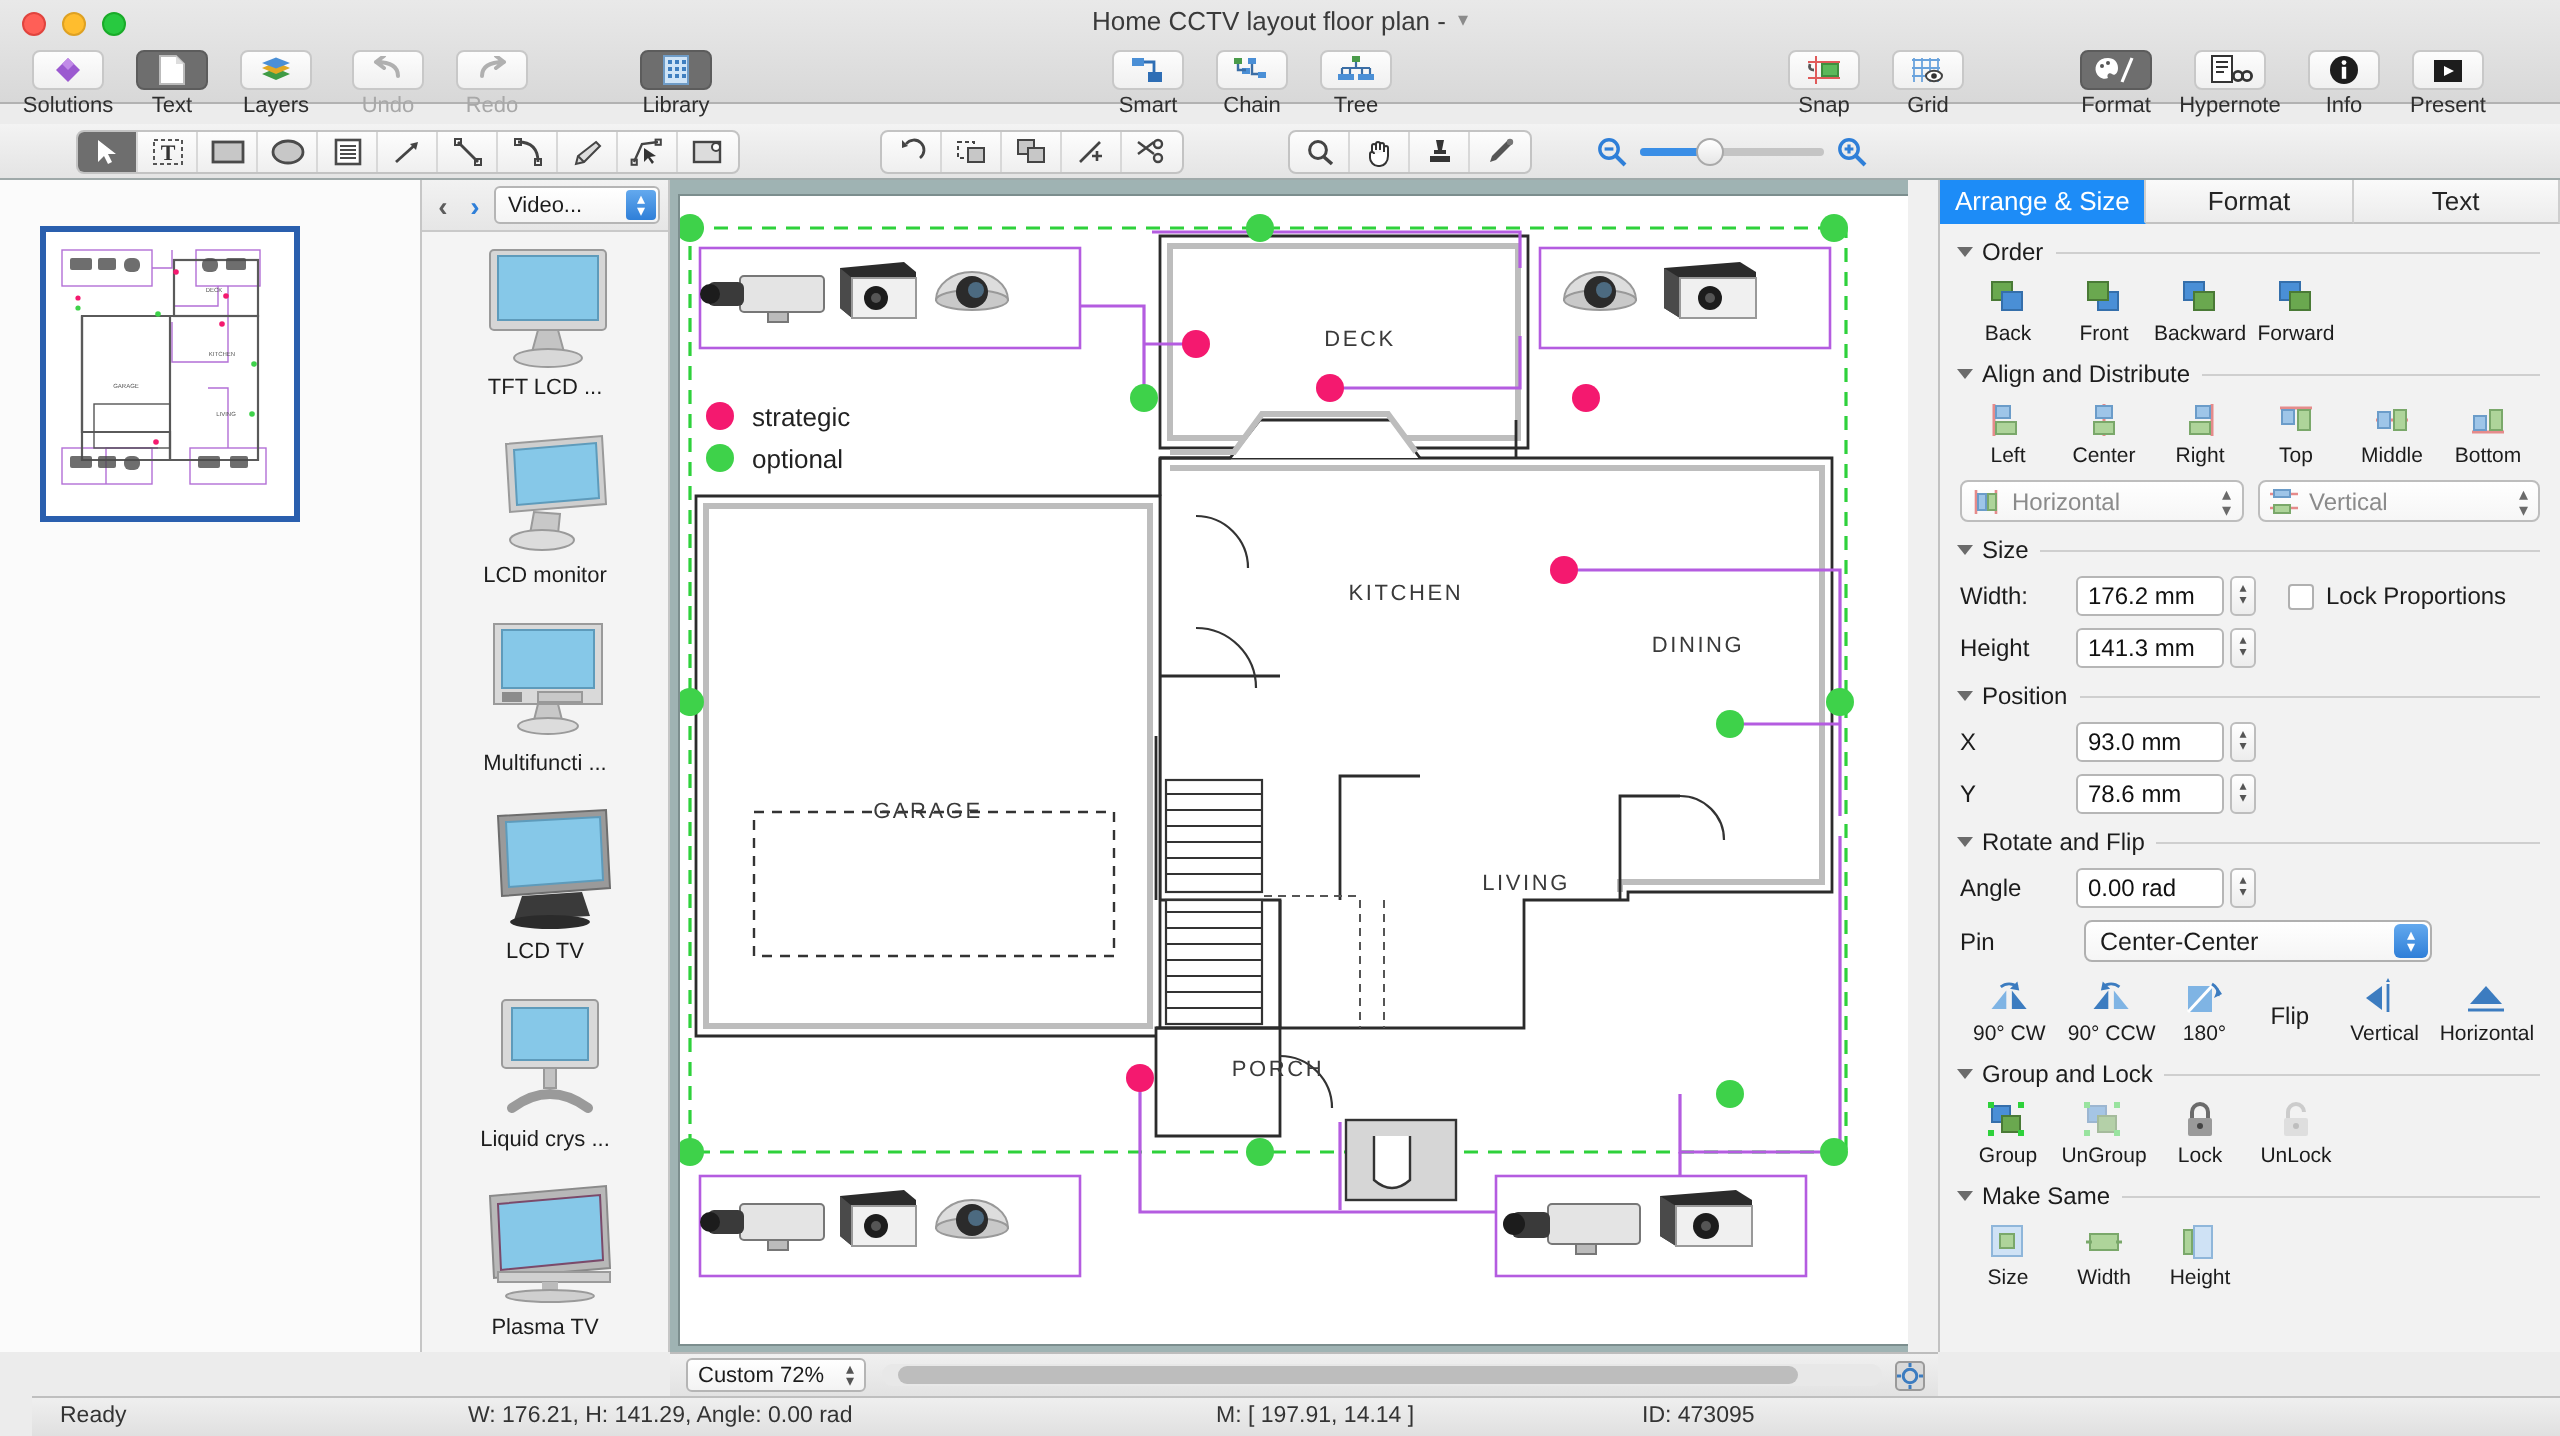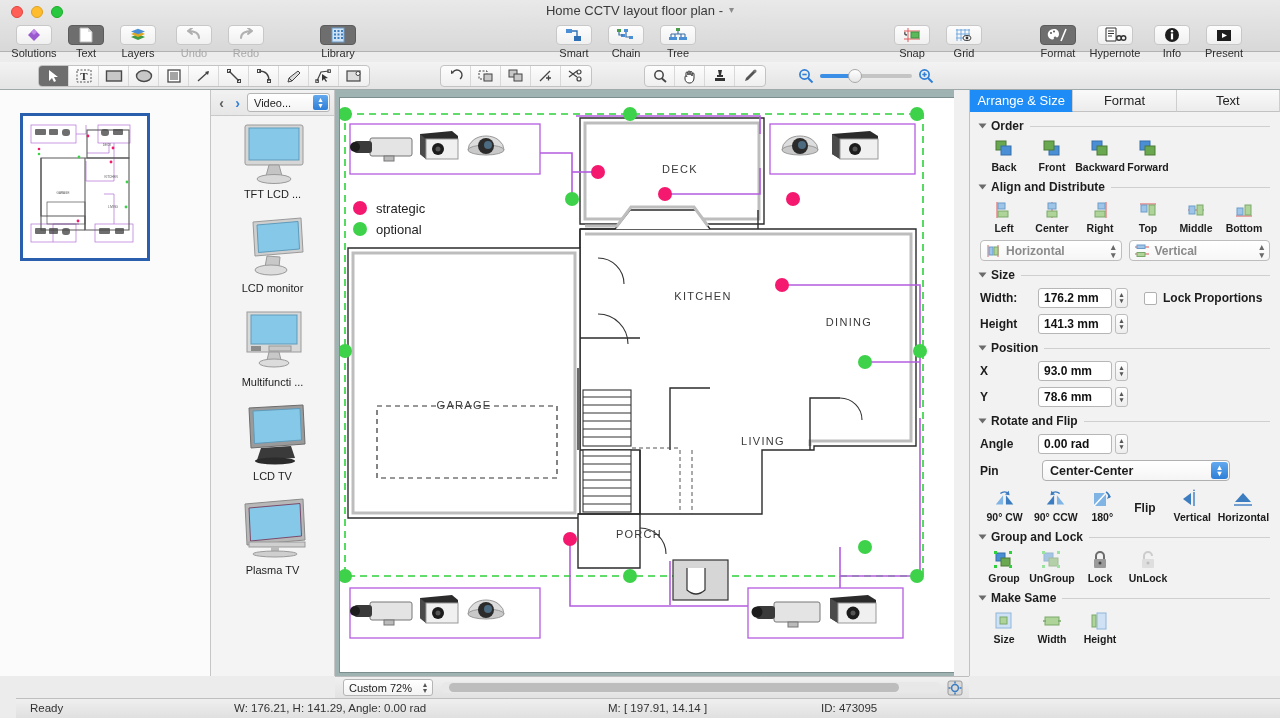--- a/index.html
+++ b/index.html
@@ -83,21 +83,21 @@
   #canvas{position:absolute;left:5px;top:8px;width:614px;height:574px;background:#fff;
           box-shadow:0 0 0 1px #7c8e8e;}
   
   #inspector{position:absolute;left:969px;top:90px;width:311px;height:586px;background:#f2f2f2;
              border-left:1px solid #c2c2c2;}
   #tabs{display:flex;height:22px;}
   .tab{flex:1;display:flex;align-items:center;justify-content:center;font-size:13px;
        background:linear-gradient(#fafafa,#ececec);border-right:1px solid #cecece;
        border-bottom:1px solid #c2c2c2;color:#242424;}
   .tab.sel{background:#1d8cf7;color:#fff;border-bottom-color:#1d8cf7;}
-  .sect{padding:0 10px;font-weight:bold;}
+  .sect{padding:0 10px;}
   .sect-h{display:flex;align-items:center;gap:6px;margin-top:7px;}
   .tri{width:0;height:0;border-left:5px solid #6b6b6b;border-top:4px solid transparent;
        border-bottom:4px solid transparent;transform:rotate(90deg);}
   .sect-t{font-size:12px;color:#1c1c1c;}
   .sect-line{flex:1;height:1px;background:#cfcfcf;}
   .iconrow{display:flex;margin-top:5px;}
   .iconbtn{display:flex;flex-direction:column;align-items:center;width:48px;}
   .iconbtn .ib{width:24px;height:22px;display:flex;align-items:center;justify-content:center;}
   .iconbtn .ibl{font-size:10.5px;color:#1c1c1c;margin-top:1px;white-space:nowrap;}
   .selrow{display:flex;gap:7px;margin-top:6px;}
@@ -108,21 +108,21 @@
   .fieldrow{display:flex;align-items:center;margin-top:6px;}
   .fieldrow .fl{font-size:12px;color:#1c1c1c;width:58px;}
   .inp{width:74px;height:20px;border:1px solid #b6b6b6;border-radius:3px;background:#fff;
        font-size:12px;display:flex;align-items:center;padding-left:5px;color:#111;}
   .stp{width:13px;height:20px;margin-left:3px;border:1px solid #bdbdbd;border-radius:3px;
        background:linear-gradient(#fff,#ededed);display:flex;flex-direction:column;
        align-items:center;justify-content:center;font-size:7px;line-height:6px;color:#555;}
   .ckrow{display:flex;align-items:center;gap:6px;margin-left:16px;}
   .ck{width:13px;height:13px;border:1px solid #b0b0b0;border-radius:2px;background:#fff;}
   .ckl{font-size:12px;}
-  #pinsel{margin-left:4px;width:188px;height:21px;border:1px solid #b0b0b0;border-radius:4px;
+  #pinsel{margin-left:4px;width:174px;height:21px;border:1px solid #b0b0b0;border-radius:4px;
           background:linear-gradient(#fff,#f5f5f5);display:flex;align-items:center;padding-left:7px;
           font-size:12.5px;position:relative;}
   #pinsel .stepper{position:absolute;right:1px;top:1px;width:17px;height:17px;border-radius:3px;
         background:linear-gradient(#63a9ee,#2f7fd8);color:#fff;font-size:8px;
         display:flex;flex-direction:column;align-items:center;justify-content:center;line-height:6px;}
   
   #statusstrip{position:absolute;left:335px;top:676px;width:634px;height:22px;
                background:linear-gradient(#f0f0f0,#e2e2e2);border-top:1px solid #bdbdbd;
                display:flex;align-items:center;}
   #zoomsel{margin-left:8px;width:90px;height:17px;border:1px solid #b5b5b5;border-radius:3px;
@@ -598,20 +598,31 @@
         <svg width="80" height="66" viewBox="0 0 80 66">
           <path d="M16 4 L70 1 L72 40 L18 44 Z" fill="#9a9a9a" stroke="#6d6d6d"></path>
           <path d="M20 7 L67 4.5 L68.5 36 L21.5 39.5 Z" fill="#86c8e8" stroke="#5e9bbb"></path>
           <path d="M28 44 L58 42 L62 54 L24 56 Z" fill="#3a3a3a"></path>
           <ellipse cx="42" cy="57" rx="20" ry="3.5" fill="#2b2b2b"></ellipse>
         </svg>
       </div>
       <div class="cap">LCD TV</div>
     </div>
 
+    <div class="libitem">
+      <div class="thumbic">
+        <svg width="80" height="66" viewBox="0 0 80 66">
+          <rect x="18" y="2" width="48" height="34" rx="2" fill="#d9d9d9" stroke="#9a9a9a"></rect>
+          <rect x="23" y="6" width="38" height="26" fill="#86c8e8" stroke="#5e9bbb"></rect>
+          <rect x="39" y="36" width="6" height="10" fill="#c2c2c2" stroke="#9a9a9a"></rect>
+          <path d="M23 56 Q42 42 61 56" fill="none" stroke="#9a9a9a" stroke-width="5" stroke-linecap="round"></path>
+        </svg>
+      </div>
+      <div class="cap">Liquid crys ...</div>
+    </div>
 
     <div class="libitem">
       <div class="thumbic">
         <svg width="80" height="66" viewBox="0 0 80 66">
           <path d="M12 6 L70 1 L72 42 L14 47 Z" fill="#b8b8b8" stroke="#8a8a8a"></path>
           <path d="M16 10 L67 5.5 L68.5 38 L17.5 43 Z" fill="#86c8e8" stroke="#7b4a6a"></path>
           <rect x="16" y="44" width="56" height="5" fill="#d0d0d0" stroke="#9a9a9a"></rect>
           <rect x="38" y="49" width="8" height="5" fill="#bbb"></rect>
           <ellipse cx="42" cy="56" rx="22" ry="3" fill="#cfcfcf" stroke="#9a9a9a"></ellipse>
         </svg>

